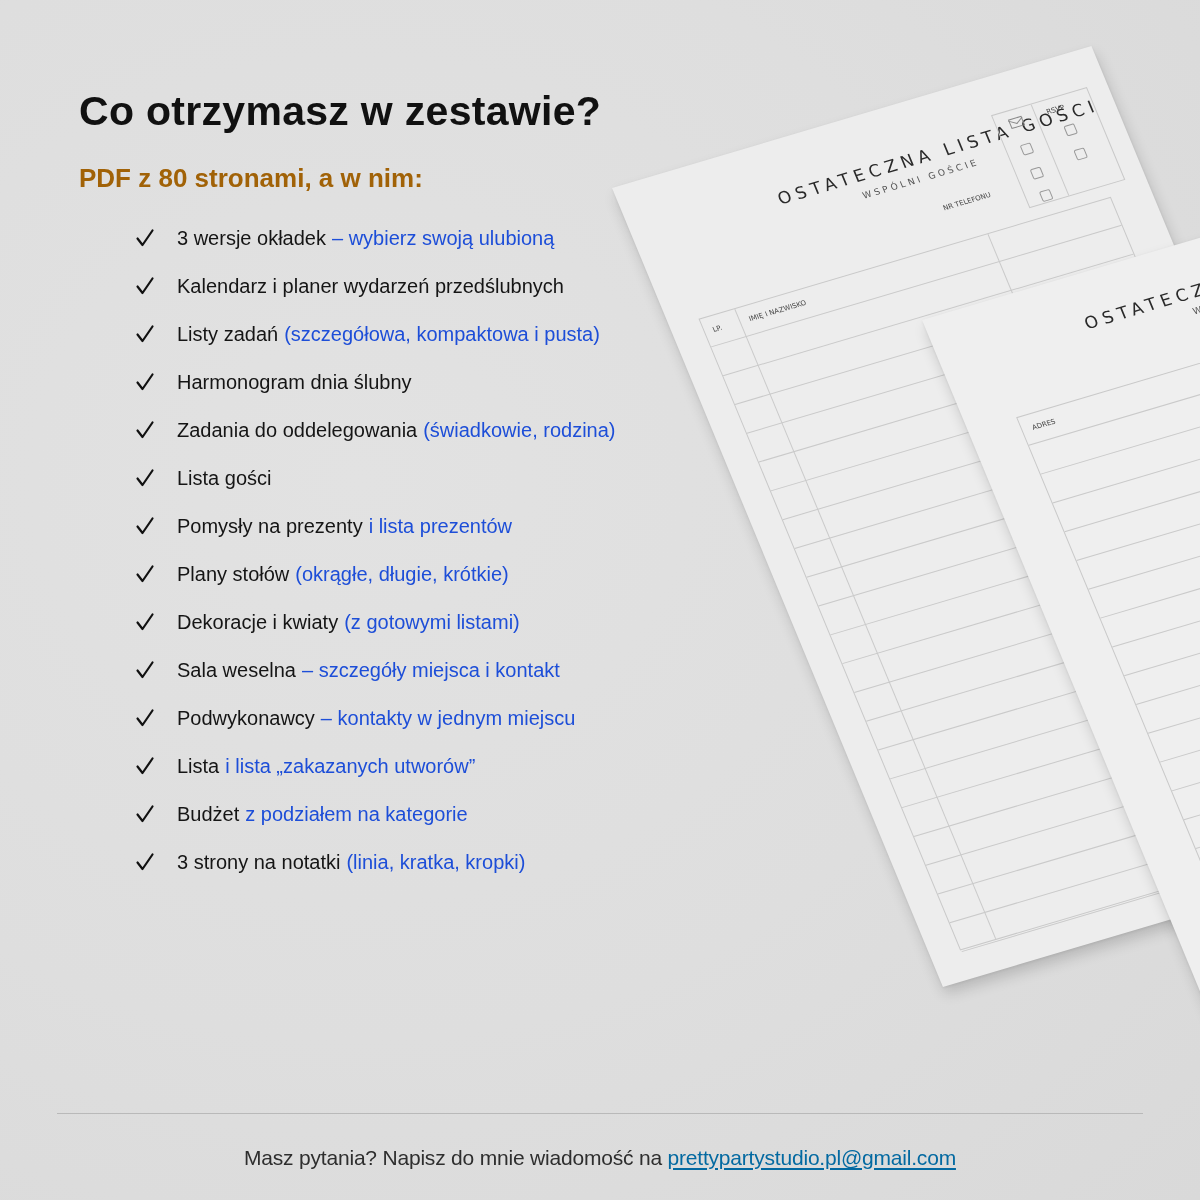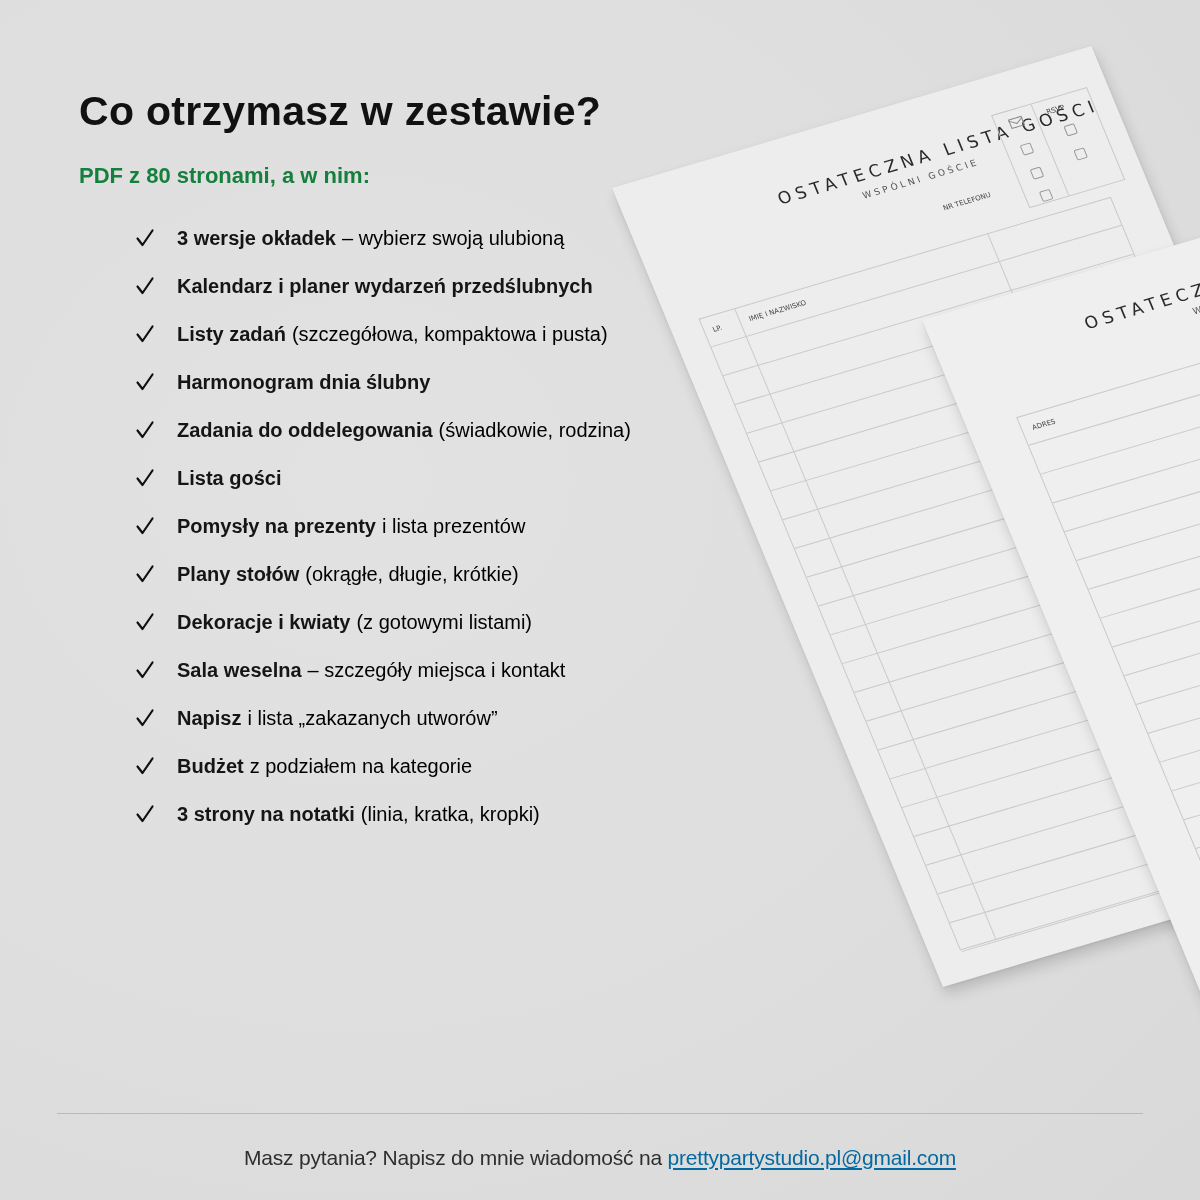--- a/index.html
+++ b/index.html
@@ -74,35 +74,35 @@
 
     
     .content { position: absolute; left: 0; top: 16px; width: 1200px; height: 1200px; }
     .title {
       position: absolute; left: 79px; top: 72px;
       font-size: 41px; font-weight: 700; color: #111;
       letter-spacing: 0.3px;
     }
     .subtitle {
       position: absolute; left: 79px; top: 147px;
-      font-size: 22px; font-weight: 700; color: #15803d;
+      font-size: 26px; font-weight: 700; color: #a16207;
     }
     .features { position: absolute; left: 133px; top: 198px; list-style: none; }
     .feature {
       display: flex; align-items: center;
       height: 48px;
       font-size: 20px; white-space: nowrap;
     }
     .check-icon {
       width: 24px; margin-right: 20px;
       display: inline-flex; align-items: center; justify-content: center;
     }
     .check-icon svg { width: 20px; height: 20px; }
-    .feat-bold { font-weight: 700; color: #151515; }
-    .feat-rest { font-weight: 400; color: #000000; margin-left: 6px; }
+    .feat-bold { font-weight: 400; color: #151515; }
+    .feat-rest { font-weight: 400; color: #1d4ed8; margin-left: 6px; }
 
     .divider {
       position: absolute; left: 57px; top: 1097px;
       width: 1086px; height: 1px; background: #b9b9b9;
     }
     .footer {
       position: absolute; left: 0; width: 1200px; top: 1130px;
       text-align: center;
       font-size: 21px; color: #2e2e2e;
       letter-spacing: -0.2px;
@@ -279,21 +279,30 @@
       </span>
       <span class="feat-bold">Sala weselna</span>
       <span class="feat-rest">– szczegóły miejsca i kontakt</span>
     </li>
       <li class="feature">
       <span class="check-icon">
         <svg viewBox="0 0 20 20">
             <path d="M2.5 10.5 L7.5 17 L17.5 2.5" fill="none" stroke="#111" stroke-width="2.2" stroke-linecap="round" stroke-linejoin="round"></path>
           </svg>
       </span>
-      <span class="feat-bold">Napisz</span>
+      <span class="feat-bold">Podwykonawcy</span>
+      <span class="feat-rest">– kontakty w jednym miejscu</span>
+    </li>
+      <li class="feature">
+      <span class="check-icon">
+        <svg viewBox="0 0 20 20">
+            <path d="M2.5 10.5 L7.5 17 L17.5 2.5" fill="none" stroke="#111" stroke-width="2.2" stroke-linecap="round" stroke-linejoin="round"></path>
+          </svg>
+      </span>
+      <span class="feat-bold">Lista</span>
       <span class="feat-rest">i lista „zakazanych utworów”</span>
     </li>
       <li class="feature">
       <span class="check-icon">
         <svg viewBox="0 0 20 20">
             <path d="M2.5 10.5 L7.5 17 L17.5 2.5" fill="none" stroke="#111" stroke-width="2.2" stroke-linecap="round" stroke-linejoin="round"></path>
           </svg>
       </span>
       <span class="feat-bold">Budżet</span>
       <span class="feat-rest">z podziałem na kategorie</span>

